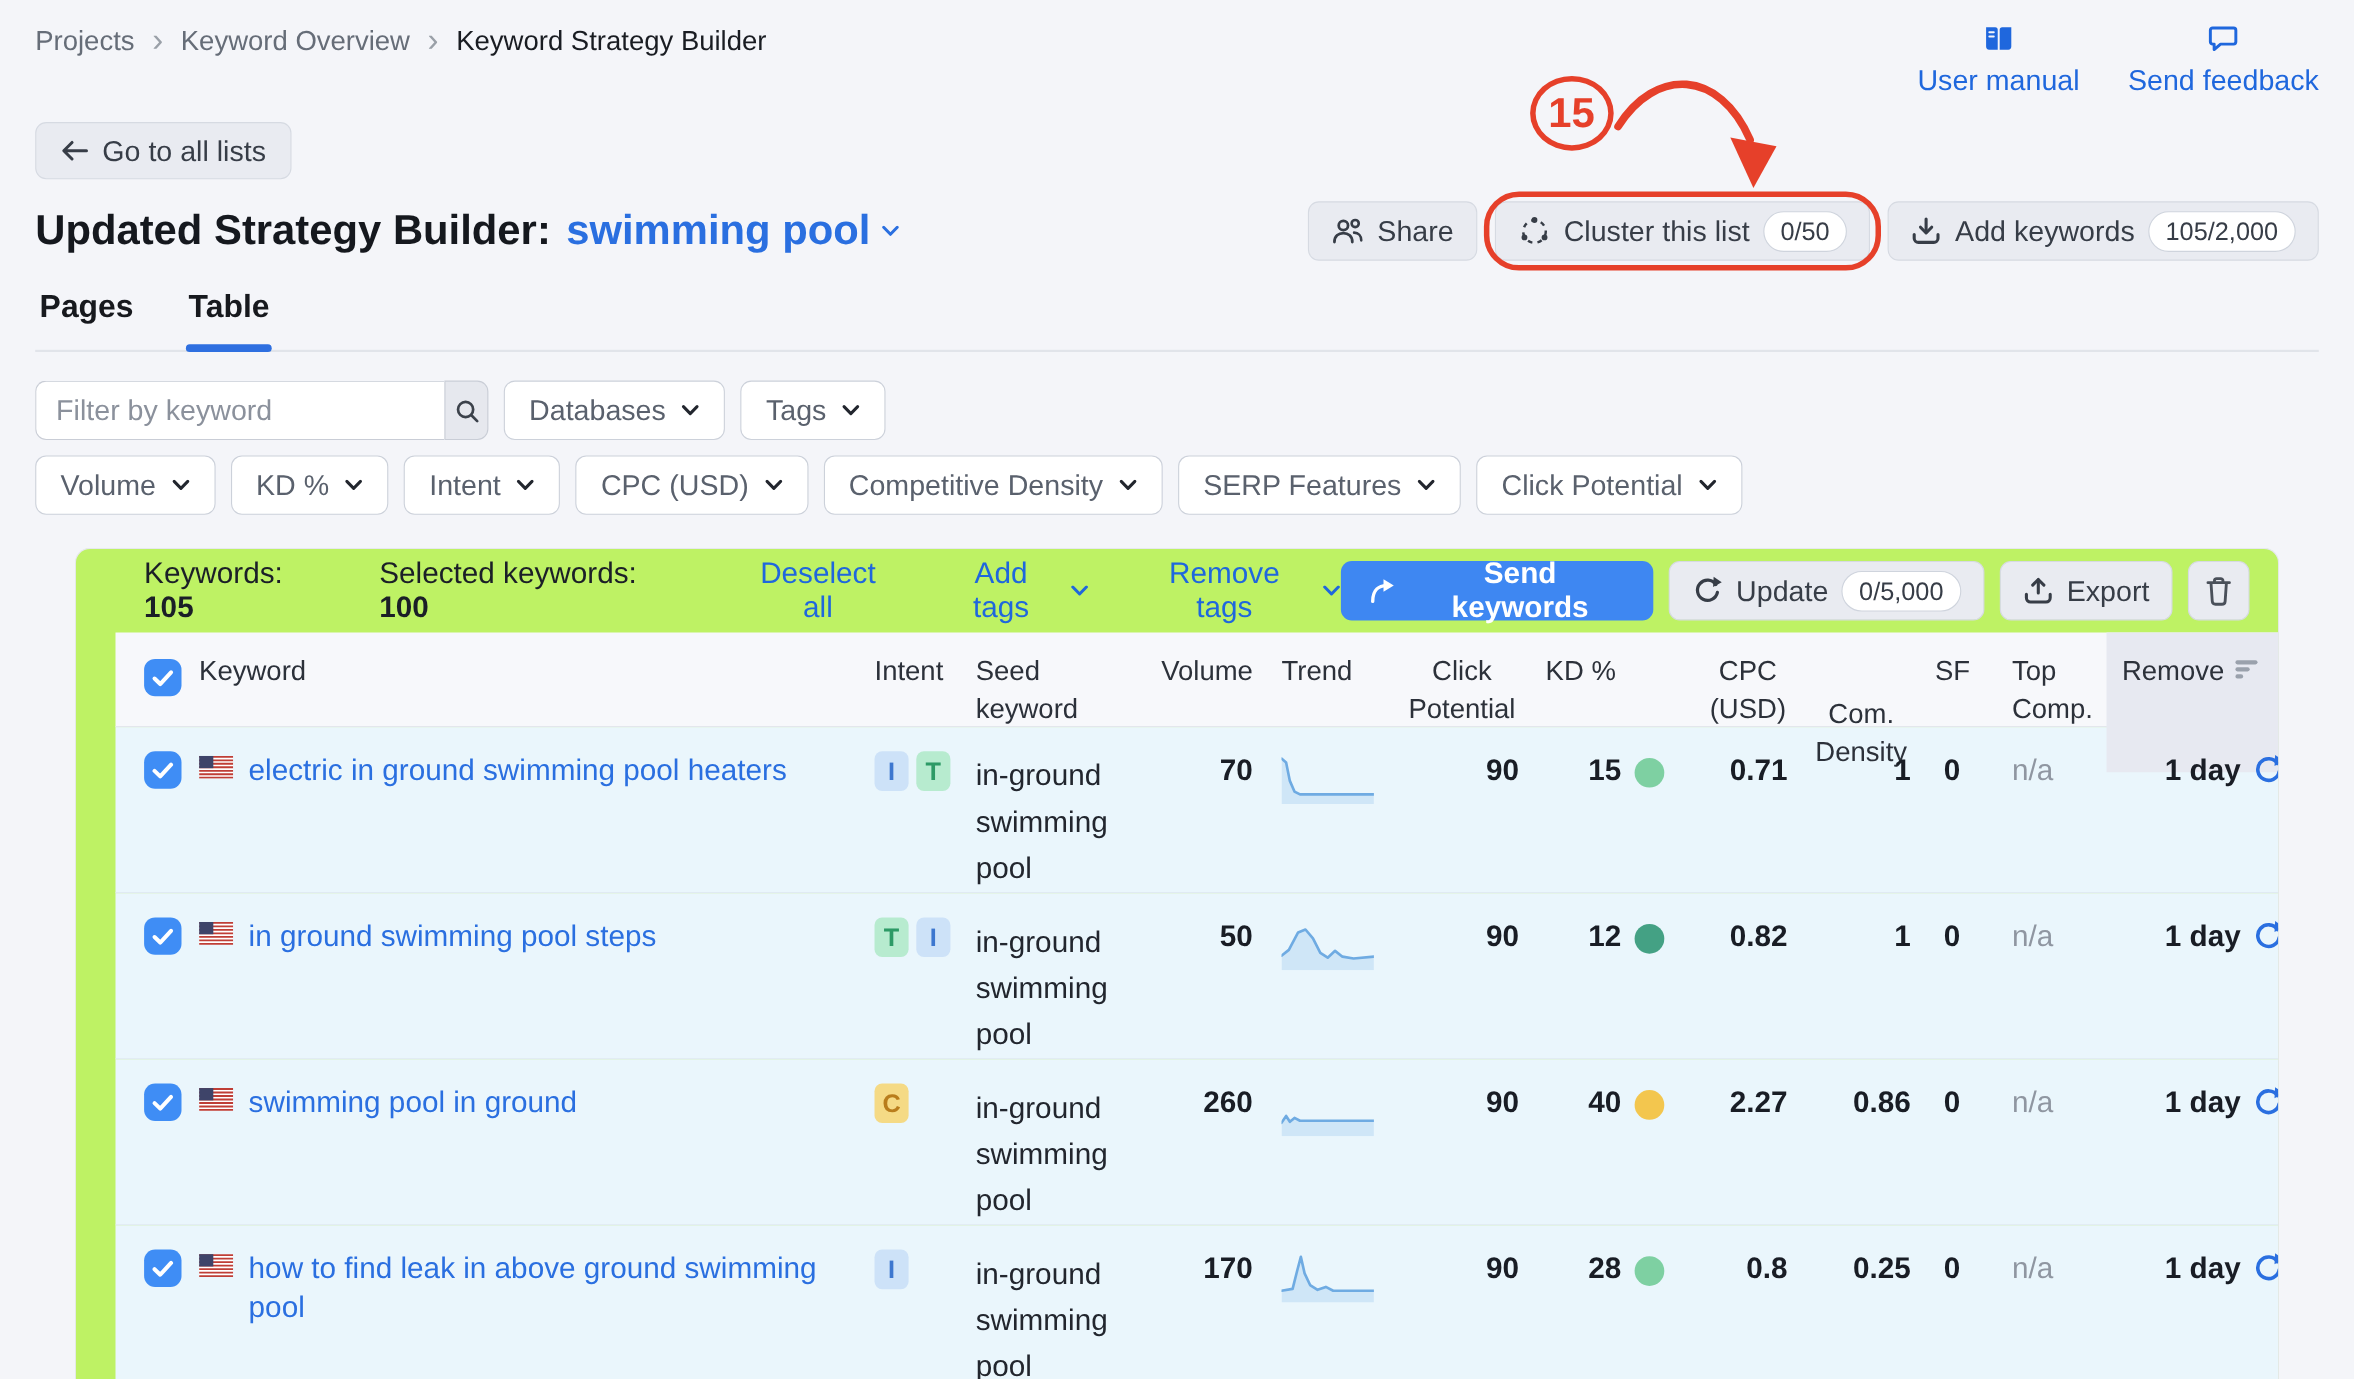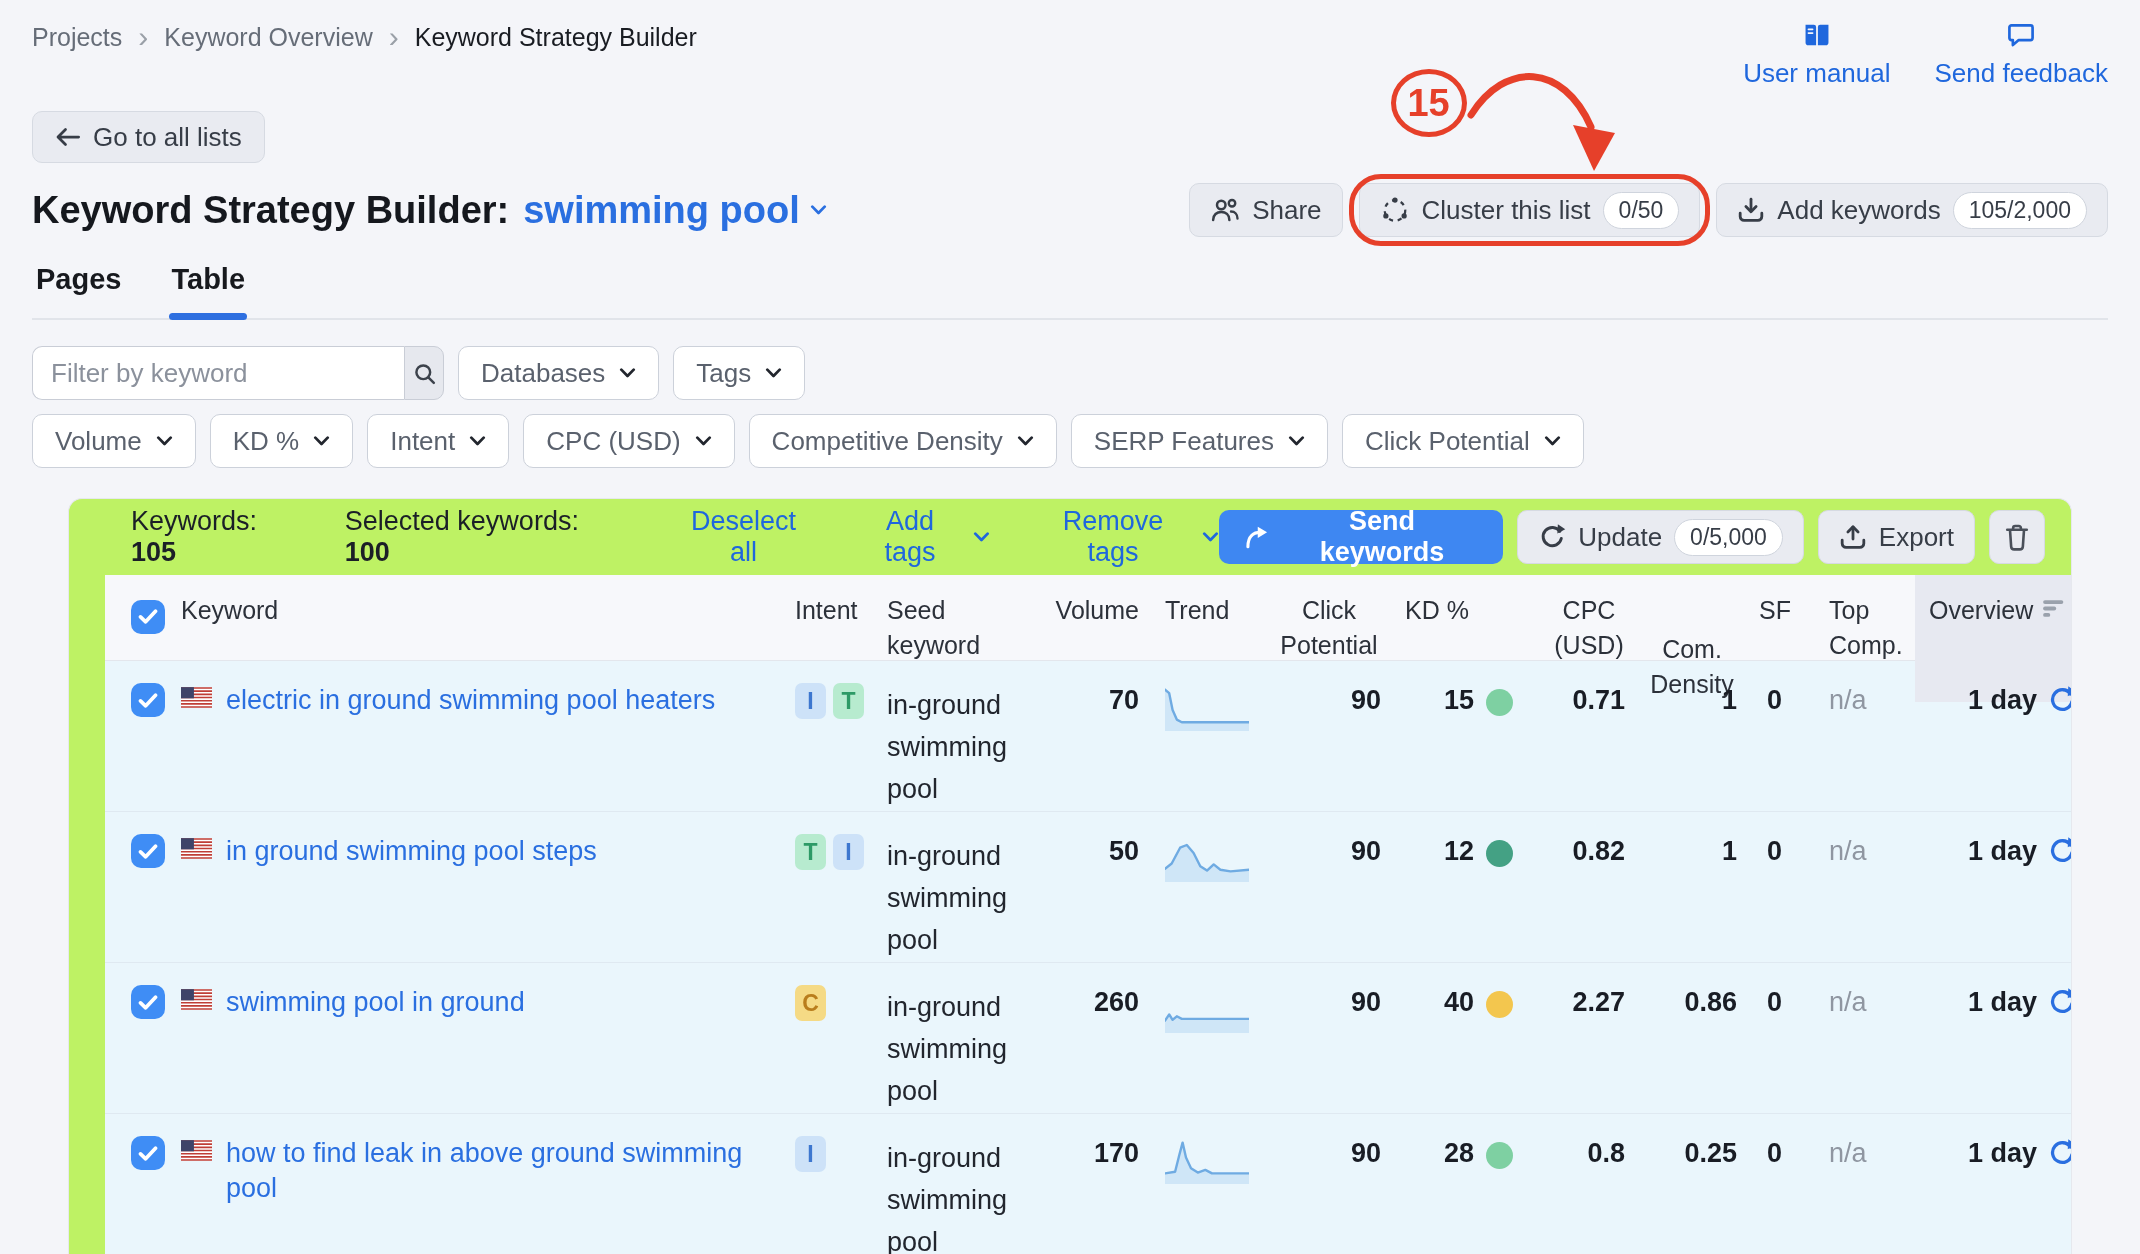--- a/index.html
+++ b/index.html
@@ -164,21 +164,21 @@
 
   <button class="back-btn">
     <svg width="26" height="20" viewBox="0 0 20 16">
       <path d="M8 2 L2 8 L8 14 M2.6 8 H18.5" fill="none" stroke="#373d47" stroke-width="2.2" stroke-linecap="round" stroke-linejoin="round"></path>
     </svg>
     <span>Go to all lists</span>
   </button>
 
   <div class="title-row">
     <h1>
-      <span>Keyword Strategy Builder:</span>
+      <span>Updated Strategy Builder:</span>
       <button class="list-name">
         <span>swimming pool</span>
         <svg class="chev" width="21" height="14" viewBox="0 0 12 8">
           <path d="M1.5 1.2 6 5.8 10.5 1.2" fill="none" stroke="currentColor" stroke-width="2" stroke-linecap="round" stroke-linejoin="round"></path>
         </svg>
       </button>
     </h1>
 
     <div class="action-buttons">
       <button class="btn-gray">
@@ -369,21 +369,21 @@
       <div class="cell"><span class="hw-seed">Seed keyword</span></div>
       <div class="cell ar"><span>Volume</span></div>
       <div class="cell" style="padding-left:18px"><span>Trend</span></div>
       <div class="cell ar"><span class="two">Click Potential</span></div>
       <div class="cell ar" style="padding-right:46px"><span>KD %</span></div>
       <div class="cell ar"><span class="two hw-cpc">CPC (USD)</span></div>
       <div class="cell ar"><span class="two hw-com">Com. Density</span></div>
       <div class="cell" style="padding-left:14px"><span>SF</span></div>
       <div class="cell" style="padding-left:14px"><span class="hw-top">Top Comp.</span></div>
       <div class="cell c-upd">
-        <span>Overview</span>
+        <span>Remove</span>
         <svg class="sort-icon" width="24" height="19" viewBox="0 0 20 16">
           <rect x="0" y="1" width="17" height="3.2" rx="1.6"></rect>
             <rect x="0" y="6.4" width="11" height="3.2" rx="1.6"></rect>
             <rect x="0" y="11.8" width="6" height="3.2" rx="1.6"></rect>
         </svg>
       </div>
       <div class="cell"></div>
     </div>
 
     <div id="tbody">

